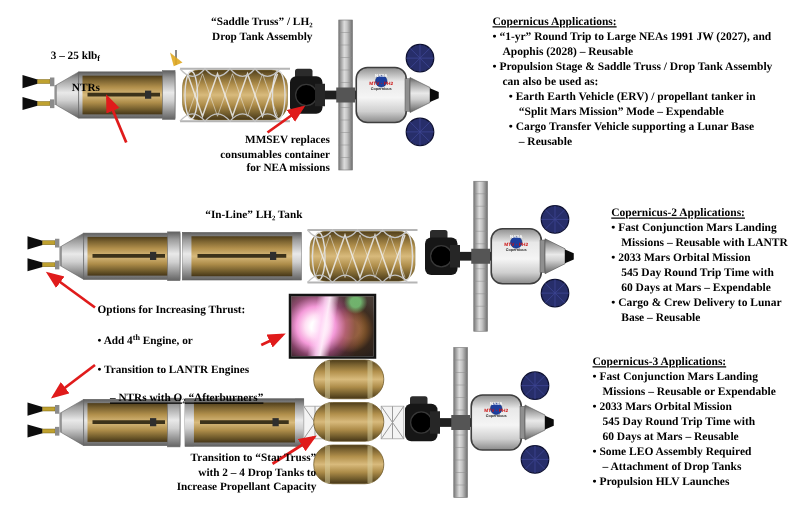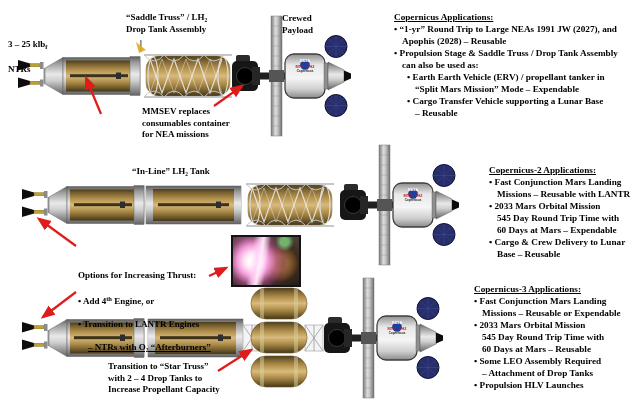--- a/index.html
+++ b/index.html
@@ -1,21 +1,21 @@
 <!DOCTYPE html>
 <html><head>
 <meta charset="utf-8">
 <style>
   html,body{margin:0;padding:0;background:#fff;}
   #stage{position:relative;width:634px;height:414px;background:#ffffff;overflow:hidden;
          font-family:"Liberation Serif","DejaVu Serif",serif;}
   #art{position:absolute;left:0;top:0;}
   .lbl{position:absolute;font-weight:700;font-size:9px;line-height:11.5px;color:#000;
        white-space:pre-line;}
-  .center{text-align:left;}
+  .center{text-align:right;}
   .lbl sub{font-size:6.5px;vertical-align:-2px;}
   .lbl sup{font-size:6.5px;vertical-align:3px;}
   .opt-ind{margin-left:10px;text-decoration:underline;}
   .apps{position:absolute;font-weight:700;font-size:9.2px;line-height:12px;color:#000;margin-left:32px;}
   .apps .title{text-decoration:underline;}
   .apps .i1{padding-left:8px;text-indent:-8px;white-space:pre-line;}
   .apps .i2{margin-left:13px;padding-left:8px;text-indent:-8px;white-space:pre-line;}
   .inset{position:absolute;left:231px;top:235px;width:66px;height:48px;
     border:2px solid #141414;
     background:
@@ -177,31 +177,29 @@
   <div class="inset"></div>
 
   <div class="lbl center" style="left:8px;top:27px;width:72px">
     <div><span>3 – 25 klb</span><sub>f</sub></div>
     <div>NTRs</div>
   </div>
 
   <div class="lbl center" style="left:126px;top:12px;width:124px">“Saddle Truss” / LH₂
 Drop Tank Assembly</div>
 
-  <div class="lbl center" style="left:282px;top:13px;width:62px">Crewed
-Payload</div>
 
 
   <div class="lbl center" style="left:132px;top:166px;width:110px">“In-Line” LH₂ Tank</div>
 
   <div class="lbl center" style="left:142px;top:106px;width:122px">MMSEV replaces
 consumables container
 for NEA missions</div>
 
-  <div class="lbl" style="left:78px;top:258px;width:170px">
+  <div class="lbl" style="left:78px;top:230px;width:170px">
     <div>Options for Increasing Thrust:</div>
     <div><span>• Add 4</span><sup>th</sup><span> Engine, or</span></div>
     <div>• Transition to LANTR Engines</div>
     <div class="opt-ind">– NTRs with O₂ “Afterburners”</div>
   </div>
 
   <div class="lbl center" style="left:108px;top:361px;width:145px">Transition to “Star Truss”
 with 2 – 4 Drop Tanks to
 Increase Propellant Capacity</div>
 

